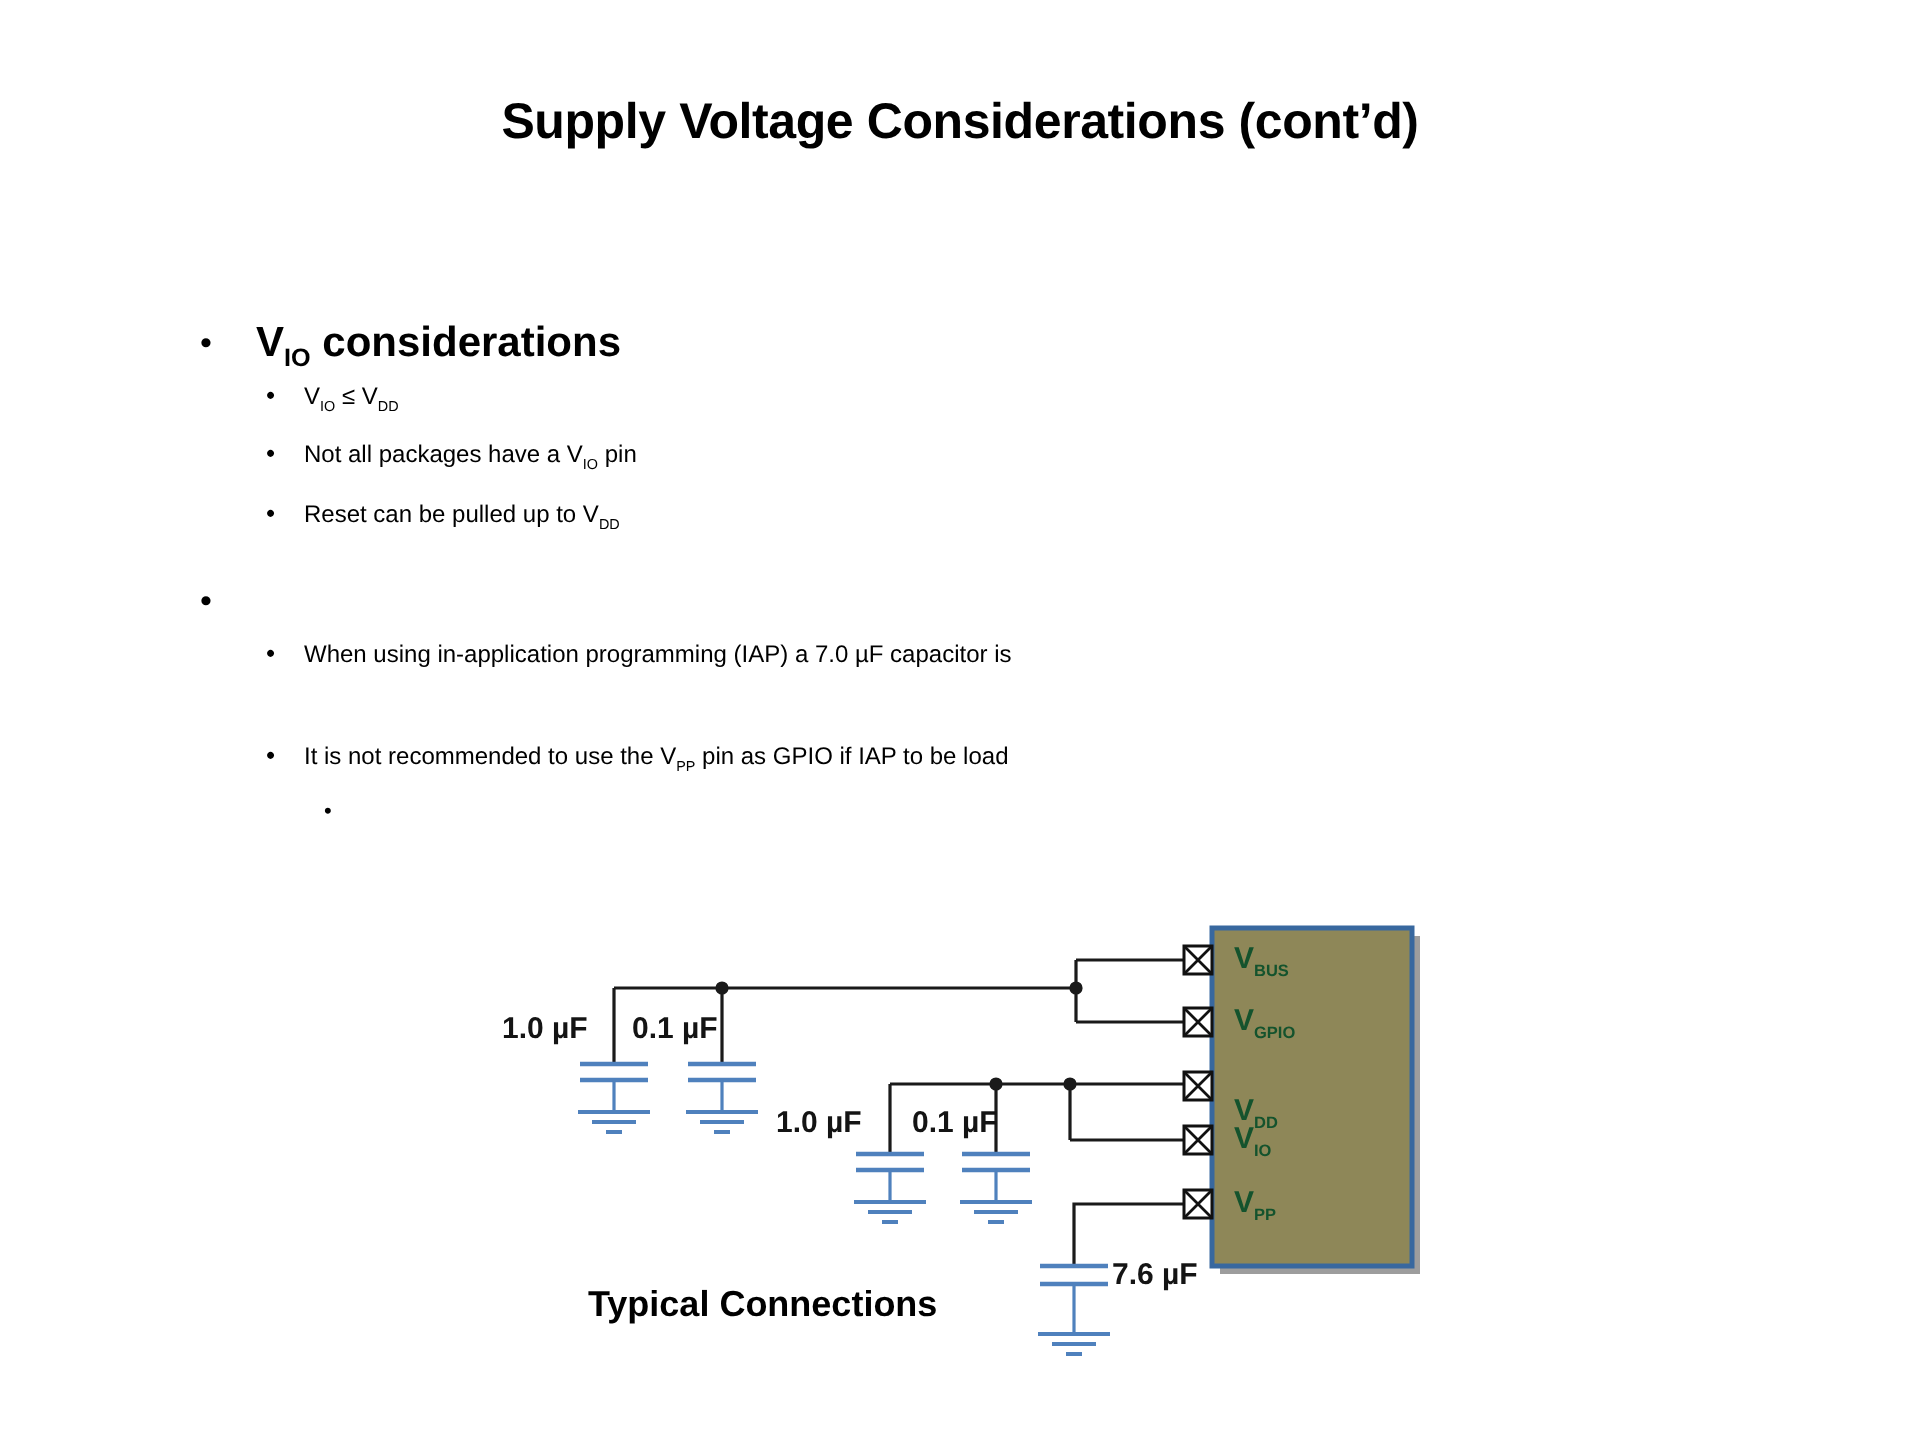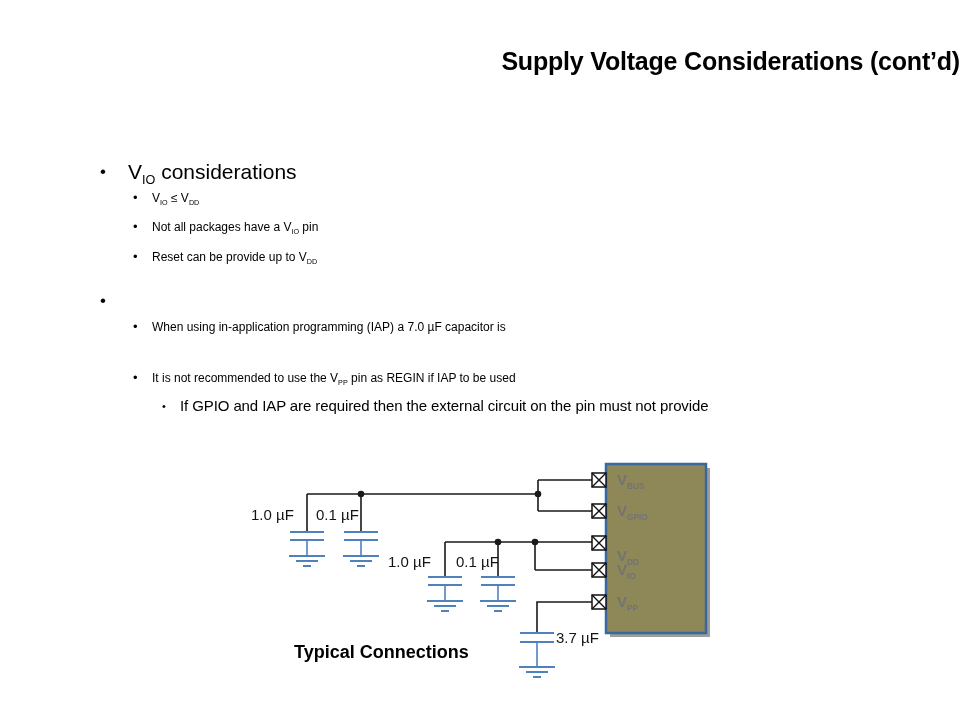--- a/index.html
+++ b/index.html
@@ -1,48 +1,48 @@
 <!DOCTYPE html>
 <html style="--chip_fill: #8e8758; --chip_border: #38689f; --component_blue: #4f81bd; --wire: #1a1a1a; --shadow: #9d9d9d;"><head>
 <meta charset="utf-8">
 <style>
   html,body{margin:0;padding:0}
   body{
     width:960px;height:720px;background:#ffffff;position:relative;overflow:hidden;
     font-family:"Liberation Sans","DejaVu Sans",sans-serif;color:#000;
   }
   #title{
-    position:absolute;top:47px;left:0;width:960px;text-align:right;
+    position:absolute;top:47px;left:0;width:960px;text-align:center;
     font-size:25px;font-weight:bold;margin:0;letter-spacing:-0.2px;
   }
   .b{position:absolute;display:flex;align-items:flex-start;white-space:nowrap}
   .l1{left:100px}
   .l2{left:133px}
   .l3{left:162px}
   .d{flex:0 0 auto;color:#000}
   .l1 .d{width:28px;font-size:17px;line-height:26px}
   .l2 .d{width:19px;font-size:13px;line-height:23px}
   .l3 .d{width:18px;font-size:11px;line-height:19px}
-  .h{font-size:21px;font-weight:normal;line-height:26px}
+  .h{font-size:21px;font-weight:bold;line-height:26px}
   .t2{font-size:12px;line-height:24px}
   .t3{font-size:15px;line-height:18.5px;letter-spacing:-0.1px}
   sub{font-size:0.6em;line-height:0}
   
   #circuit-svg{position:absolute;left:230px;top:450px}
   .wire{stroke:var(--wire);stroke-width:1.6;fill:none}
   .dotj{fill:var(--wire)}
   .plate{stroke:var(--component_blue);stroke-width:2.2;fill:none}
   .lead{stroke:var(--component_blue);stroke-width:1.6;fill:none}
   .gnd{stroke:var(--component_blue);stroke-width:2;fill:none}
   .chip-shadow{fill:var(--shadow)}
   .chip-rect{fill:var(--chip_fill);stroke:var(--chip_border);stroke-width:2.5}
   .pinbox{fill:#ffffff;stroke:#111;stroke-width:1.5}
   .pinx{stroke:#111;stroke-width:1.4;fill:none}
-  .caplabel{position:absolute;font-size:15px;font-weight:normal;color:#141414;white-space:nowrap;line-height:18px}
-  .pinlabel{position:absolute;left:617px;font-size:15px;font-weight:bold;color:#737373;white-space:nowrap;line-height:20px}
+  .caplabel{position:absolute;font-size:15px;font-weight:bold;color:#141414;white-space:nowrap;line-height:18px}
+  .pinlabel{position:absolute;left:617px;font-size:15px;font-weight:bold;color:#14532d;white-space:nowrap;line-height:20px}
   .pinlabel sub{font-size:0.55em}
   #caption{position:absolute;left:294px;top:642px;font-size:18px;font-weight:bold;white-space:nowrap}
 </style>
 </head>
 <body>
 
 <h1 id="title">Supply Voltage Considerations (cont’d)</h1>
 
 <div class="b l1" style="top:159px">
   <span class="d">•</span>
@@ -51,40 +51,39 @@
 <div class="b l2" style="top:186px">
   <span class="d">•</span>
   <div class="t2"><span>V</span><sub>IO</sub><span> ≤ V</span><sub>DD</sub></div>
 </div>
 <div class="b l2" style="top:215px">
   <span class="d">•</span>
   <div class="t2"><span>Not all packages have a V</span><sub>IO</sub><span> pin</span></div>
 </div>
 <div class="b l2" style="top:245px">
   <span class="d">•</span>
-  <div class="t2"><span>Reset can be provide up to V</span><sub>DD</sub></div>
+  <div class="t2"><span>Reset can be pulled up to V</span><sub>DD</sub></div>
 </div>
 
 <div class="b l1" style="top:288px">
   <span class="d">•</span>
 </div>
 <div class="b l2" style="top:315px">
   <span class="d">•</span>
   <div class="t2">
     <div><span>When using in-application programming  (IAP) a 7.0 µF capacitor is</span></div>
   </div>
 </div>
 <div class="b l2" style="top:366px">
   <span class="d">•</span>
-  <div class="t2"><span>It is not recommended  to use the V</span><sub>PP</sub><span> pin as REGIN if IAP to be used</span></div>
+  <div class="t2"><span>It is not recommended  to use the V</span><sub>PP</sub><span> pin as GPIO if IAP to be load</span></div>
 </div>
 <div class="b l3" style="top:397px">
   <span class="d">•</span>
   <div class="t3">
-    <div><span>If GPIO and IAP are required then the external circuit on the pin must not provide</span></div>
   </div>
 </div>
 
 <div>
   <svg id="circuit-svg" width="500" height="260" viewBox="0 0 500 260">
 
     <g>
       <rect class="chip-shadow" x="380" y="18" width="100" height="169"></rect>
       <rect class="chip-rect" x="376" y="14" width="100" height="169"></rect>
     </g>
@@ -146,21 +145,21 @@
         <rect class="pinbox" x="362" y="145" width="14" height="14"></rect>
         <path class="pinx" d="M362 145 L376 159 M362 159 L376 145"></path>
       </g>
     </g>
   </svg>
 
   <div class="caplabel" style="left:251px;top:506px">1.0 µF</div>
   <div class="caplabel" style="left:316px;top:506px">0.1 µF</div>
   <div class="caplabel" style="left:388px;top:553px">1.0 µF</div>
   <div class="caplabel" style="left:456px;top:553px">0.1 µF</div>
-  <div class="caplabel" style="left:556px;top:629px">3.7 µF</div>
+  <div class="caplabel" style="left:556px;top:629px">7.6 µF</div>
 
   <div class="pinlabel" style="top:470px"><span>V</span><sub>BUS</sub></div>
   <div class="pinlabel" style="top:501px"><span>V</span><sub>GPIO</sub></div>
   <div class="pinlabel" style="top:546px"><span>V</span><sub>DD</sub></div>
   <div class="pinlabel" style="top:560px"><span>V</span><sub>IO</sub></div>
   <div class="pinlabel" style="top:592px"><span>V</span><sub>PP</sub></div>
 
   <div id="caption">Typical Connections</div>
 </div>
 

